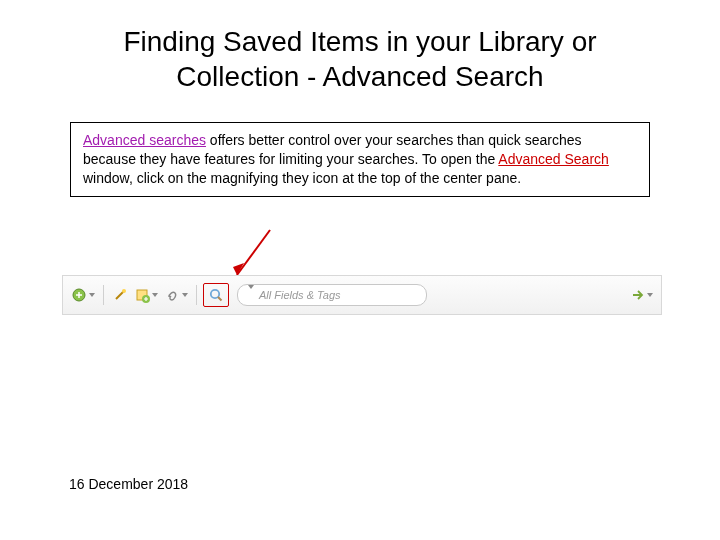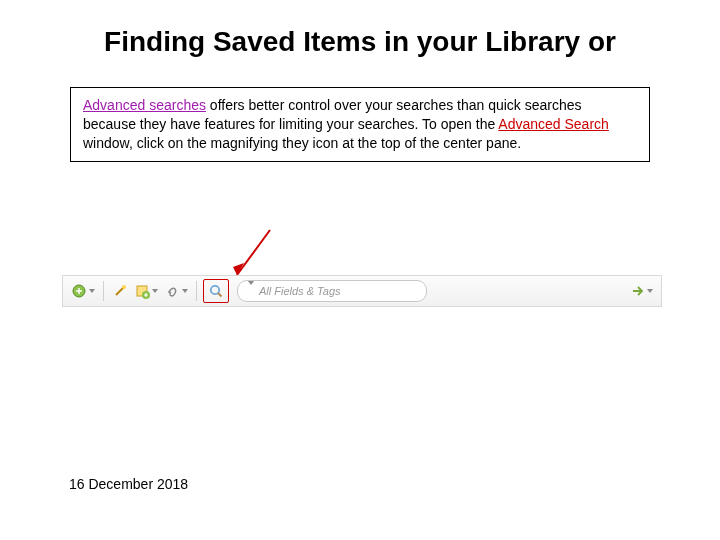--- a/index.html
+++ b/index.html
@@ -10,21 +10,21 @@
     background: #fff;
     font-family: Arial, Helvetica, sans-serif;
     position: relative;
     color: #000;
   }
   .title {
     text-align: center;
     font-size: 28px;
     line-height: 1.25;
     padding: 24px 40px 0 40px;
-    font-weight: 700;
+    font-weight: 400;
   }
   .desc-box {
     margin: 28px 70px 0 70px;
     border: 1.5px solid #000;
     padding: 8px 12px;
     font-size: 14px;
     line-height: 1.35;
   }
   .blue-link { color: #a21caf; text-decoration: underline; }
   .red-link { color: #cc0000; text-decoration: underline; text-align: center; }
@@ -32,21 +32,21 @@
     position: absolute;
     left: 225px;
     top: 225px;
     pointer-events: none;
   }
   .toolbar {
     position: absolute;
     left: 62px;
     top: 275px;
     width: 600px;
-    height: 32px;
+    height: 40px;
     background: linear-gradient(#fcfcfc, #f1f1f1);
     border: 1px solid #d8d8d8;
     display: flex;
     align-items: center;
     padding: 0 6px;
     gap: 2px;
   }
   .tb-btn {
     display: inline-flex;
     align-items: center;
@@ -93,20 +93,21 @@
     bottom: 48px;
     font-size: 14px;
     margin-left: 7px;
   }
 </style>
 </head>
 <body>
 
 <div class="title">
   <span>Finding Saved Items in your Library or</span><br>
+  <span>Collection - Advanced Search</span>
 </div>
 
 <div class="desc-box">
   <span class="blue-link">Advanced searches</span><span> offers better control over your searches than quick searches because they have features for limiting your searches. To open the </span><span class="red-link">Advanced Search</span><span> window, click on the magnifying they icon at the top of the center pane.</span>
 </div>
 
 <svg class="arrow-svg" width="60" height="60">
   <line x1="45" y1="5" x2="12" y2="50" stroke="#cc0000" stroke-width="2"></line>
   <polygon points="12,50 19,38 8,42" fill="#cc0000"></polygon>
 </svg>

